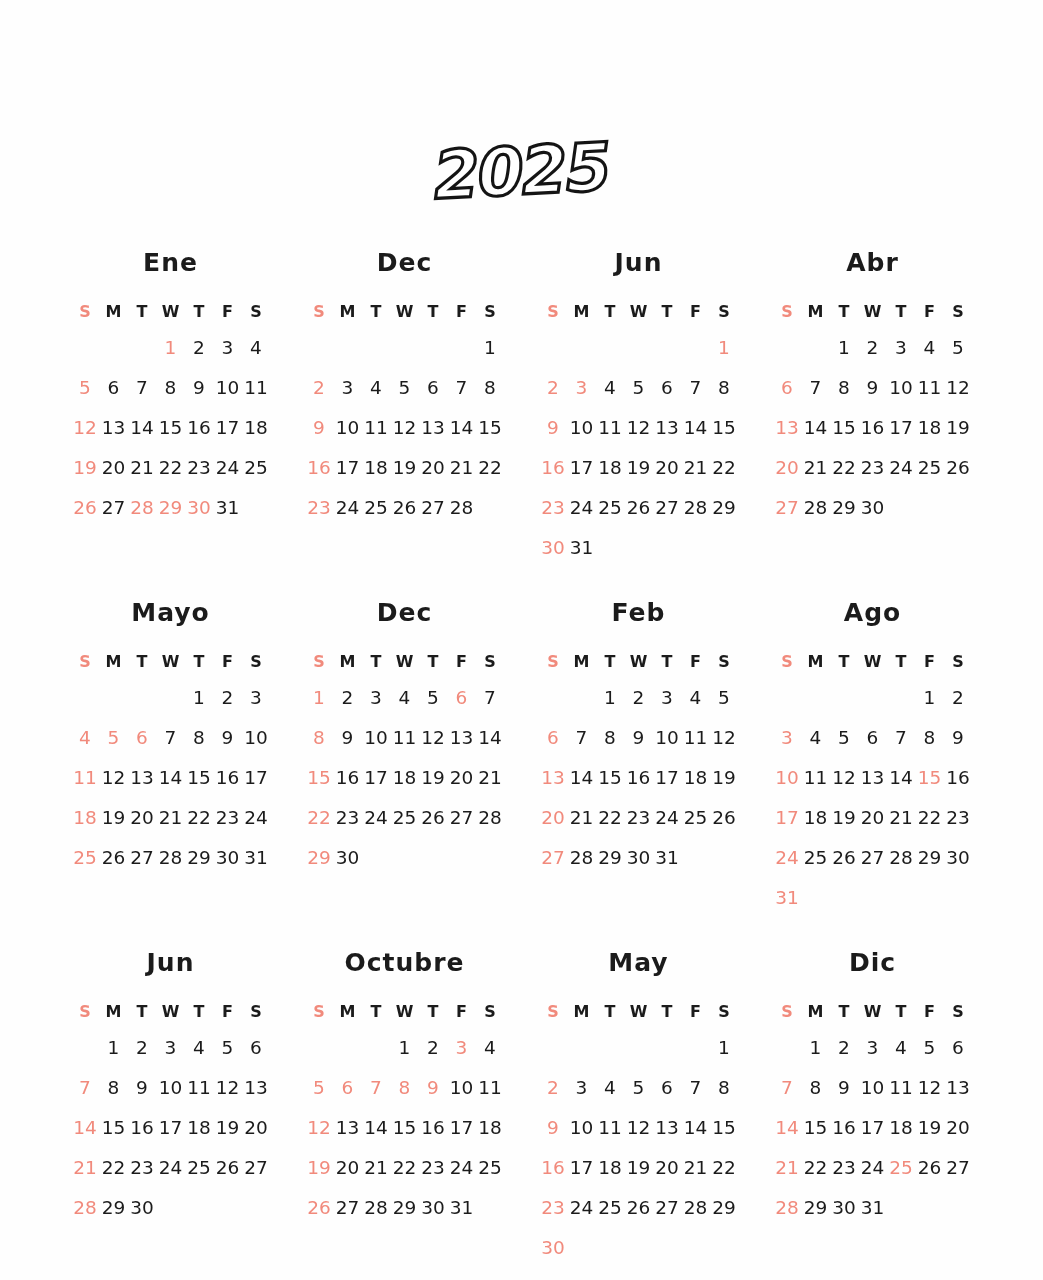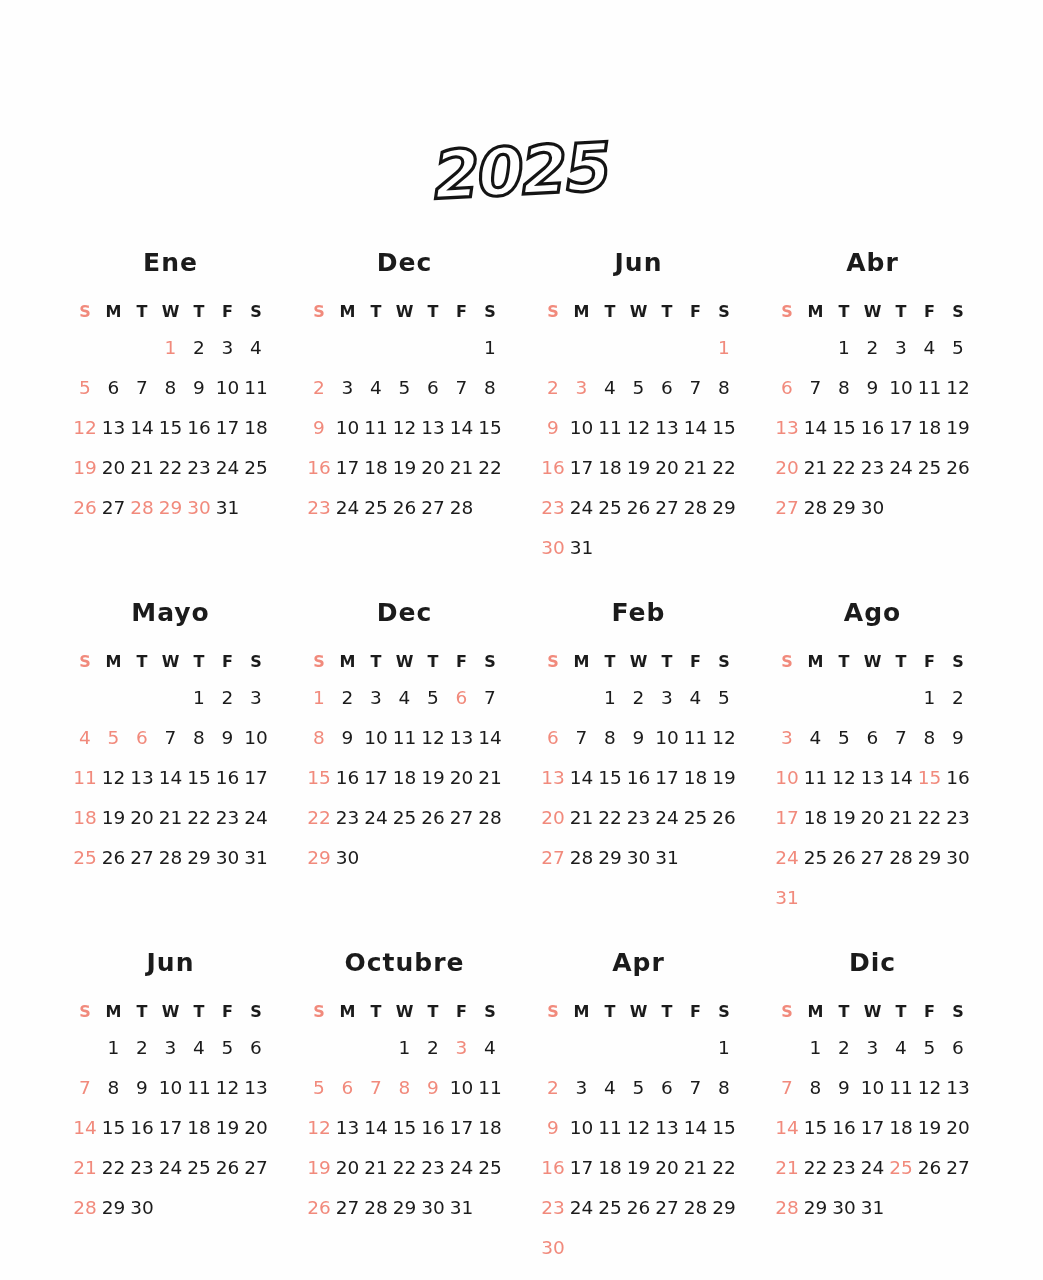--- a/index.html
+++ b/index.html
@@ -534,21 +534,21 @@
           <span class="day red">26</span>
           <span class="day">27</span>
           <span class="day">28</span>
           <span class="day">29</span>
           <span class="day">30</span>
           <span class="day">31</span>
           <span class="day"></span>
         </div>
       </section>
       <section class="month">
-        <h2 class="month-name">Apr</h2>
+        <h2 class="month-name">May</h2>
         <div class="day-grid">
           <span class="dow red">S</span>
           <span class="dow">M</span>
           <span class="dow">T</span>
           <span class="dow">W</span>
           <span class="dow">T</span>
           <span class="dow">F</span>
           <span class="dow">S</span>
           <span class="day"></span>
           <span class="day"></span>

